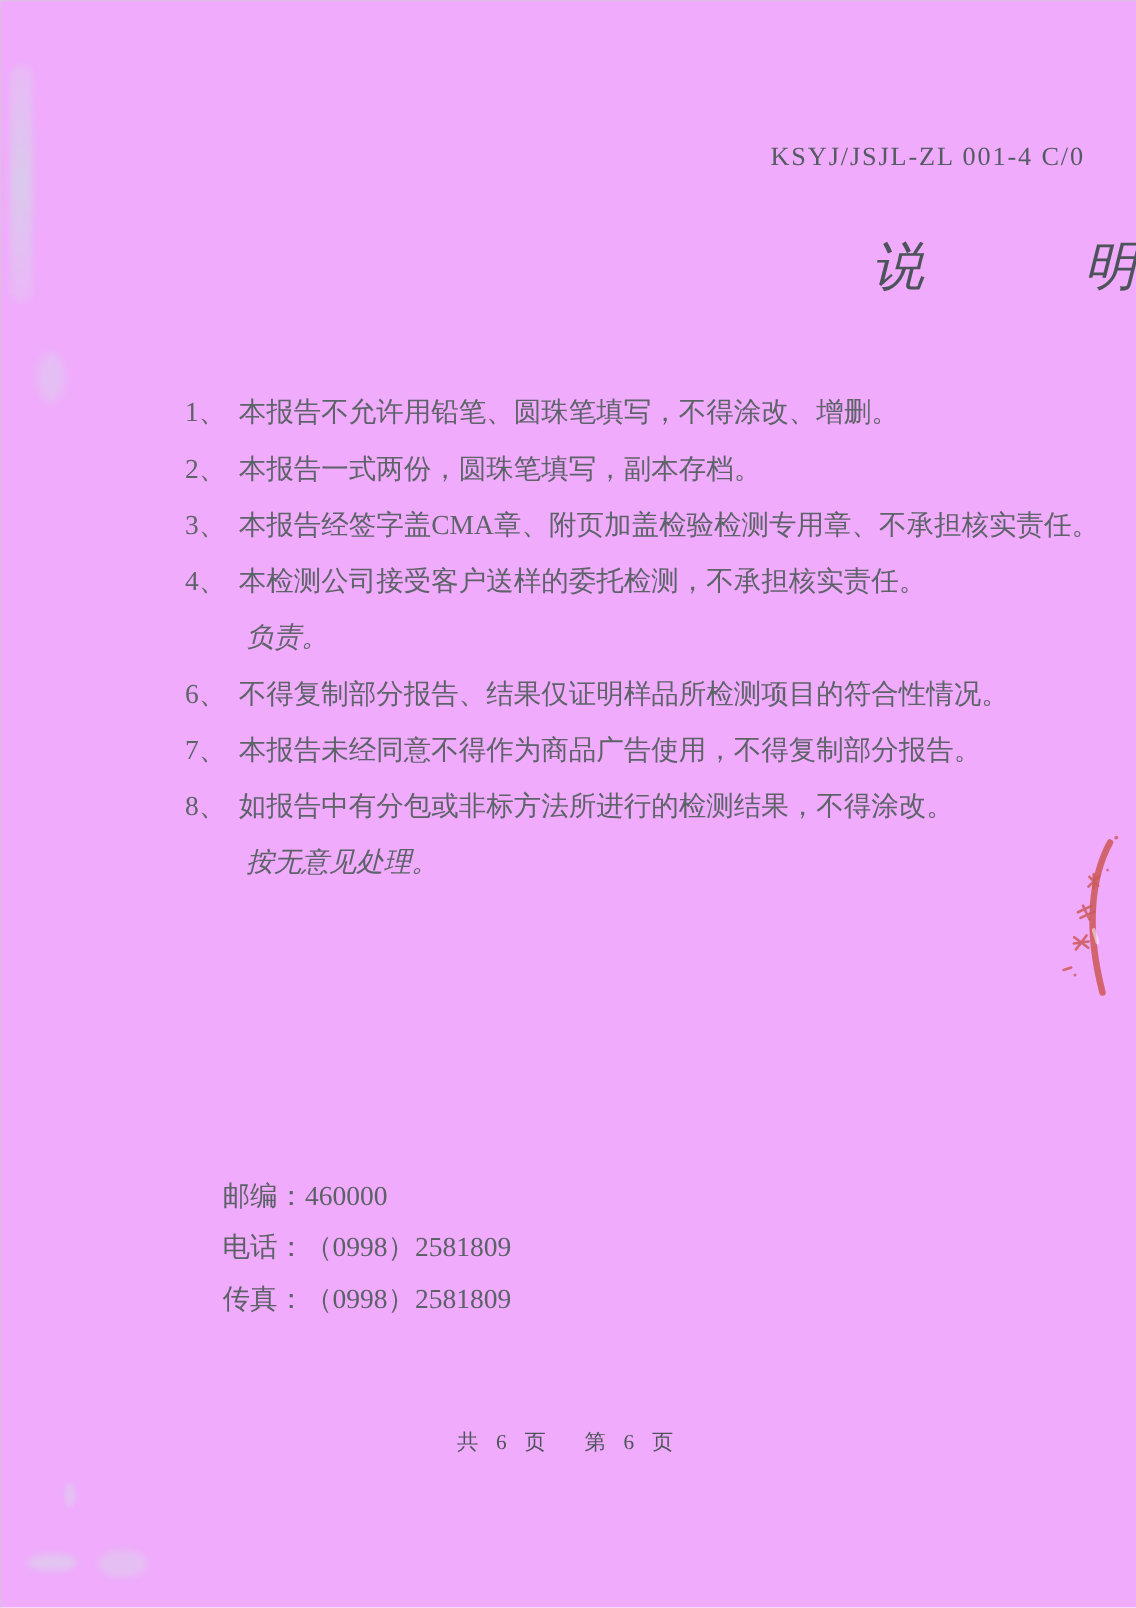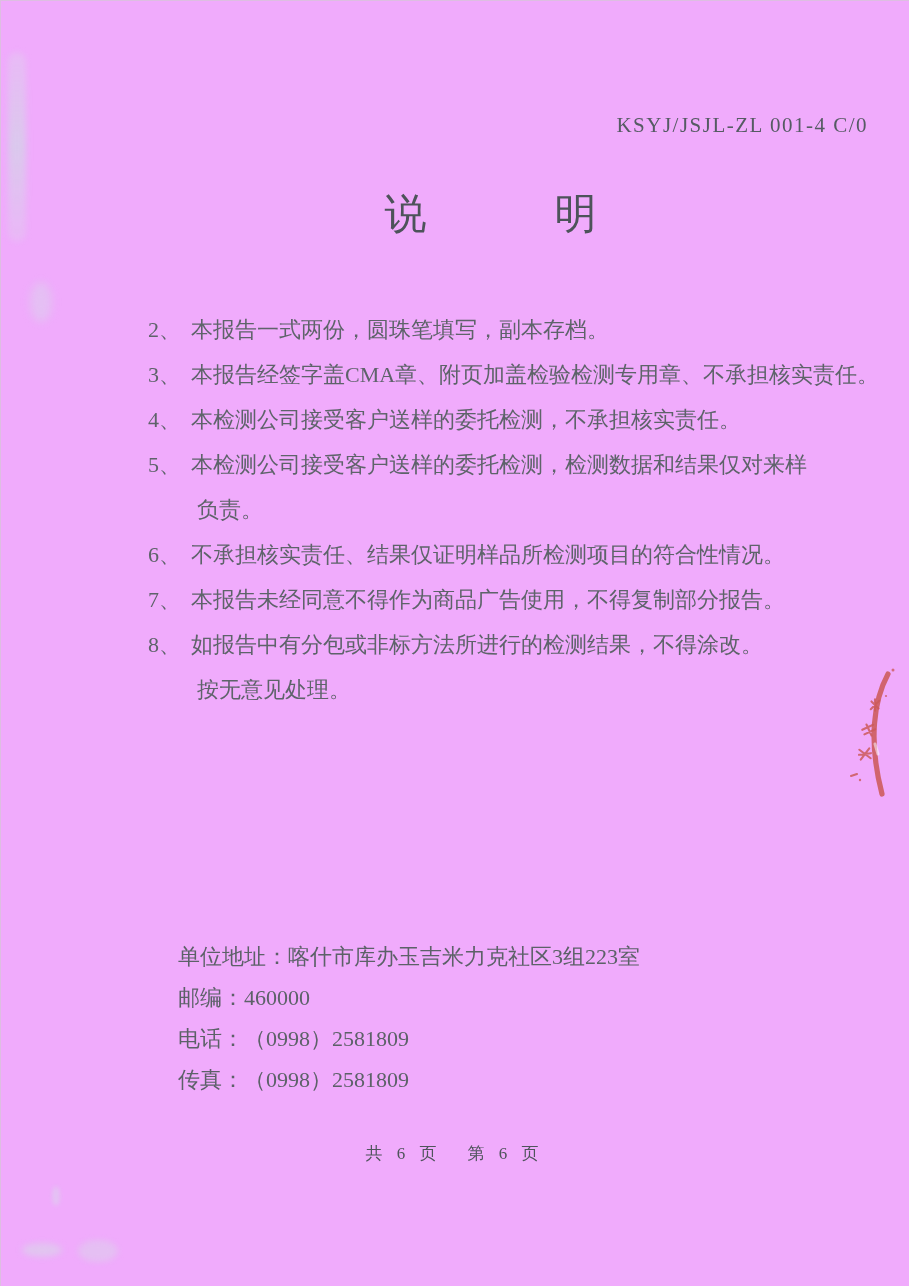--- a/index.html
+++ b/index.html
@@ -26,31 +26,32 @@
     background:rgba(210,230,229,0.4);filter:blur(2px);}
   
   .doc-code{
     position:absolute;top:112px;right:41px;
     font-size:21px;line-height:26px;letter-spacing:1.5px;
     color:#555b63;white-space:nowrap;
   }
   .title{
     position:absolute;top:190px;left:0;width:100%;
     box-sizing:border-box;padding-left:72px;
-    text-align:center;font-size:42px;line-height:48px;
+    text-align:right;font-size:42px;line-height:48px;
     color:#4d535a;
+    font-style:italic;
   }
   .title .t1{margin-right:128px;}
   .notes{
     position:absolute;left:148px;top:307px;
     font-size:22px;color:#5e636a;
   }
   .note{height:45px;line-height:45px;white-space:nowrap;}
   .note .num{margin-right:10px;}
-  .cont{padding-left:49px;}
+  .cont{padding-left:49px;font-style:italic;}
   .contact{
     position:absolute;left:178px;top:936px;
     font-size:22px;color:#5c6168;
   }
   .contact .cline{height:41px;line-height:41px;white-space:nowrap;}
   .footer{
     position:absolute;top:1143px;left:0;width:100%;
     text-align:center;font-size:17px;line-height:22px;
     letter-spacing:5px;color:#4f545c;
   }
@@ -74,33 +75,32 @@
   <div class="artifact blob3"></div>
   <div class="artifact blob4"></div>
 
   <div class="doc-code">KSYJ/JSJL-ZL 001-4 C/0</div>
 
   <div class="title">
     <span class="t1">说</span><span class="t2">明</span>
   </div>
 
   <div class="notes">
+    <div class="note"><span class="num">1、</span><span>本报告不允许用铅笔、圆珠笔填写，不得涂改、增删。</span></div>
     <div class="note"><span class="num">2、</span><span>本报告一式两份，圆珠笔填写，副本存档。</span></div>
     <div class="note"><span class="num">3、</span><span>本报告经签字盖CMA章、附页加盖检验检测专用章、不承担核实责任。</span></div>
     <div class="note"><span class="num">4、</span><span>本检测公司接受客户送样的委托检测，不承担核实责任。</span></div>
-    <div class="note"><span class="num">5、</span><span>本检测公司接受客户送样的委托检测，检测数据和结果仅对来样</span></div>
     <div class="note cont"><span>负责。</span></div>
-    <div class="note"><span class="num">6、</span><span>不承担核实责任、结果仅证明样品所检测项目的符合性情况。</span></div>
+    <div class="note"><span class="num">6、</span><span>不得复制部分报告、结果仅证明样品所检测项目的符合性情况。</span></div>
     <div class="note"><span class="num">7、</span><span>本报告未经同意不得作为商品广告使用，不得复制部分报告。</span></div>
     <div class="note"><span class="num">8、</span><span>如报告中有分包或非标方法所进行的检测结果，不得涂改。</span></div>
     <div class="note cont"><span>按无意见处理。</span></div>
   </div>
 
   <div class="contact">
-    <div class="cline">单位地址：喀什市库办玉吉米力克社区3组223室</div>
     <div class="cline">邮编：460000</div>
     <div class="cline">电话：（0998）2581809</div>
     <div class="cline">传真：（0998）2581809</div>
   </div>
 
   <div class="footer">
     <span class="fp1">共 6 页</span><span>第 6 页</span>
   </div>
 
   <svg class="stamp" viewBox="0 0 80 150" xmlns="http://www.w3.org/2000/svg">

